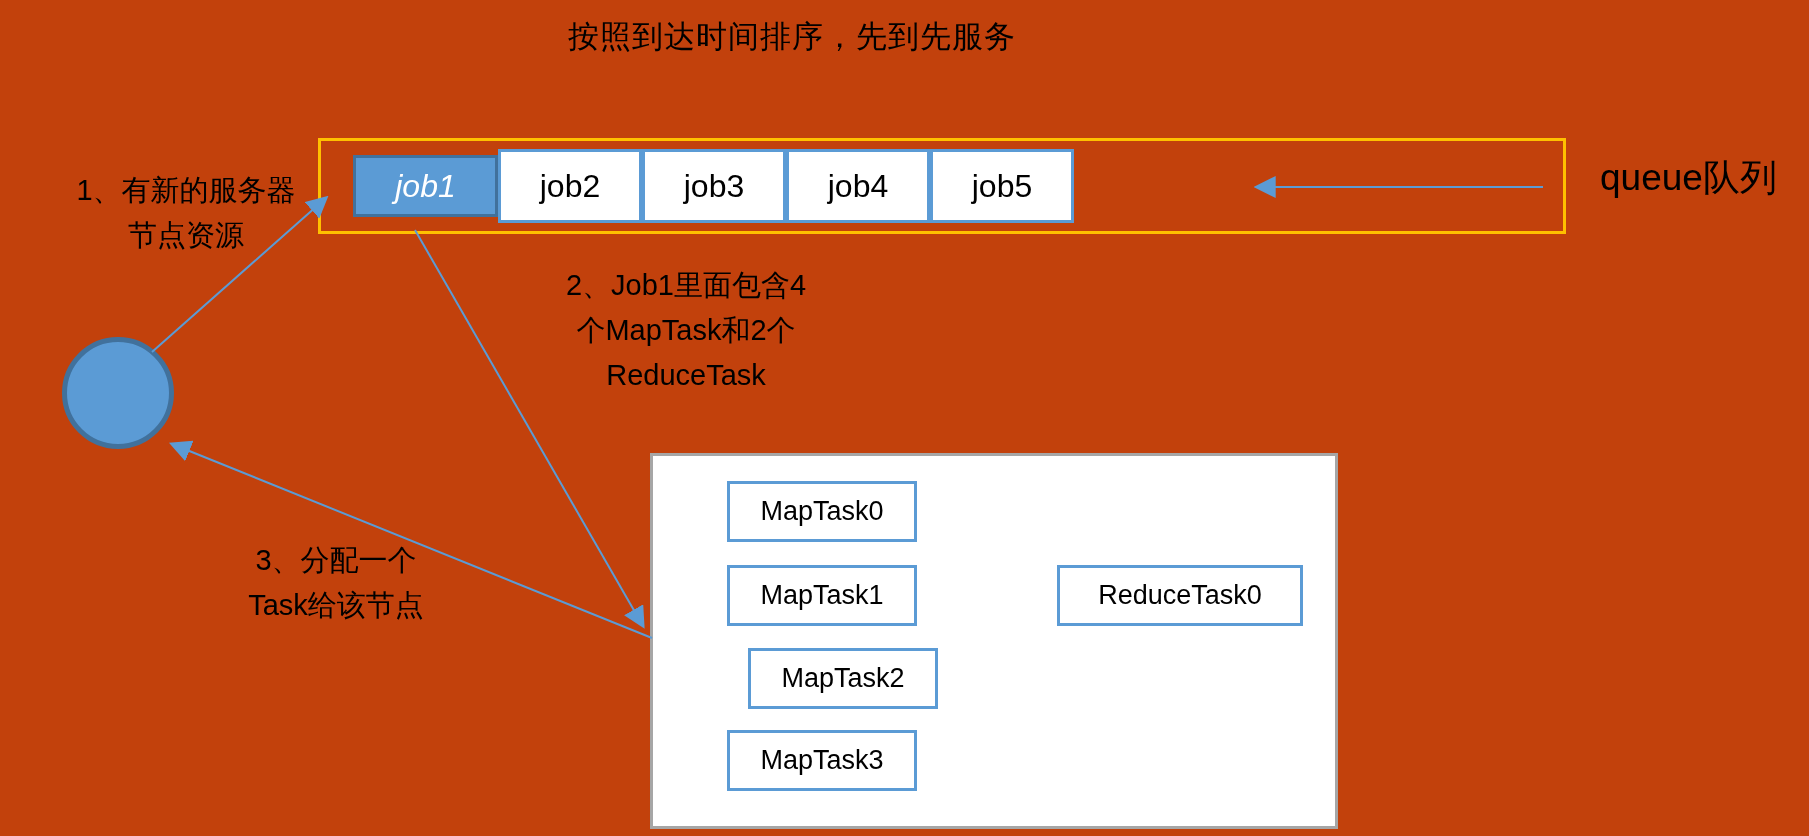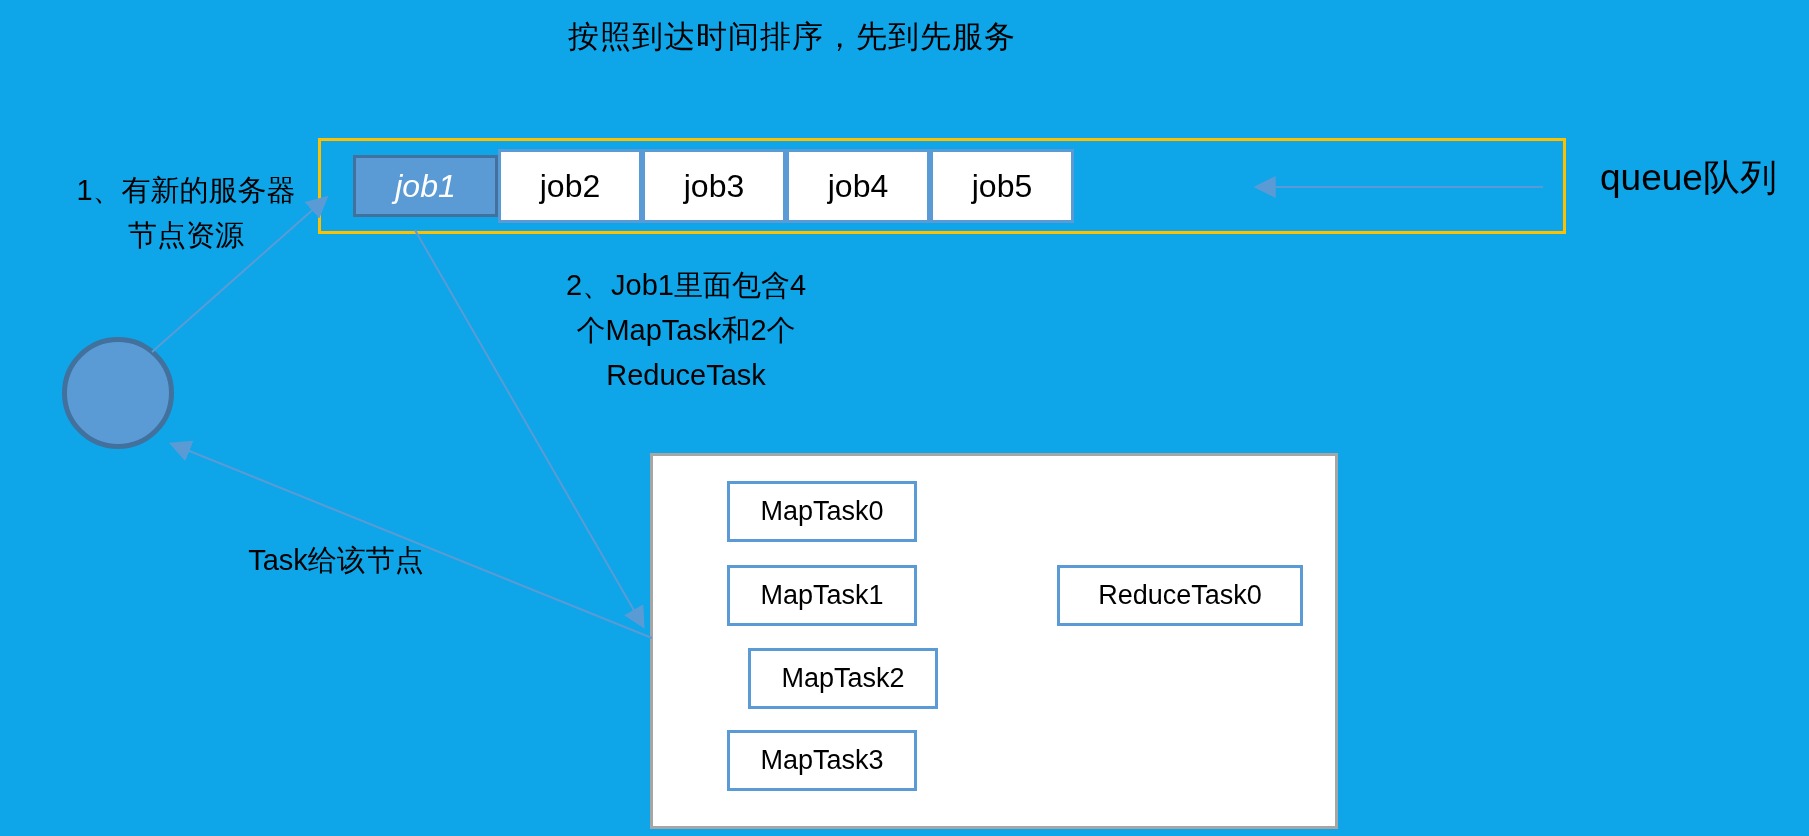--- a/index.html
+++ b/index.html
@@ -2,21 +2,21 @@
 <html><head>
 <meta charset="utf-8">
 <style>
   * { box-sizing: border-box; margin: 0; padding: 0; }
   html, body { background: #ffffff; }
   body { font-family: "Liberation Sans", "DejaVu Sans", sans-serif; color: #000; }
   .diagram {
     position: relative;
     width: 1809px;
     height: 836px;
-    background: #0ea5e9;
+    background: #c2410c;
     overflow: hidden;
   }
   .abs { position: absolute; }
 
   .title {
     left: 462px; top: 16px; width: 660px;
     text-align: center;
     font-size: 31px;
     letter-spacing: 1px;
     white-space: nowrap;
@@ -136,20 +136,21 @@
   <div class="abs note note-1">
     <div>1、有新的服务器</div>
     <div>节点资源</div>
   </div>
   <div class="abs note note-2">
     <div>2、Job1里面包含4</div>
     <div>个MapTask和2个</div>
     <div>ReduceTask</div>
   </div>
   <div class="abs note note-3">
+    <div>3、分配一个</div>
     <div>Task给该节点</div>
   </div>
 
   <div class="abs task-container">
     <div class="task-box map-task t-row0">MapTask0</div>
     <div class="task-box map-task t-row1">MapTask1</div>
     <div class="task-box map-task t-row2">MapTask2</div>
     <div class="task-box map-task t-row3">MapTask3</div>
     <div class="task-box reduce-task t-row1">ReduceTask0</div>
   </div>

